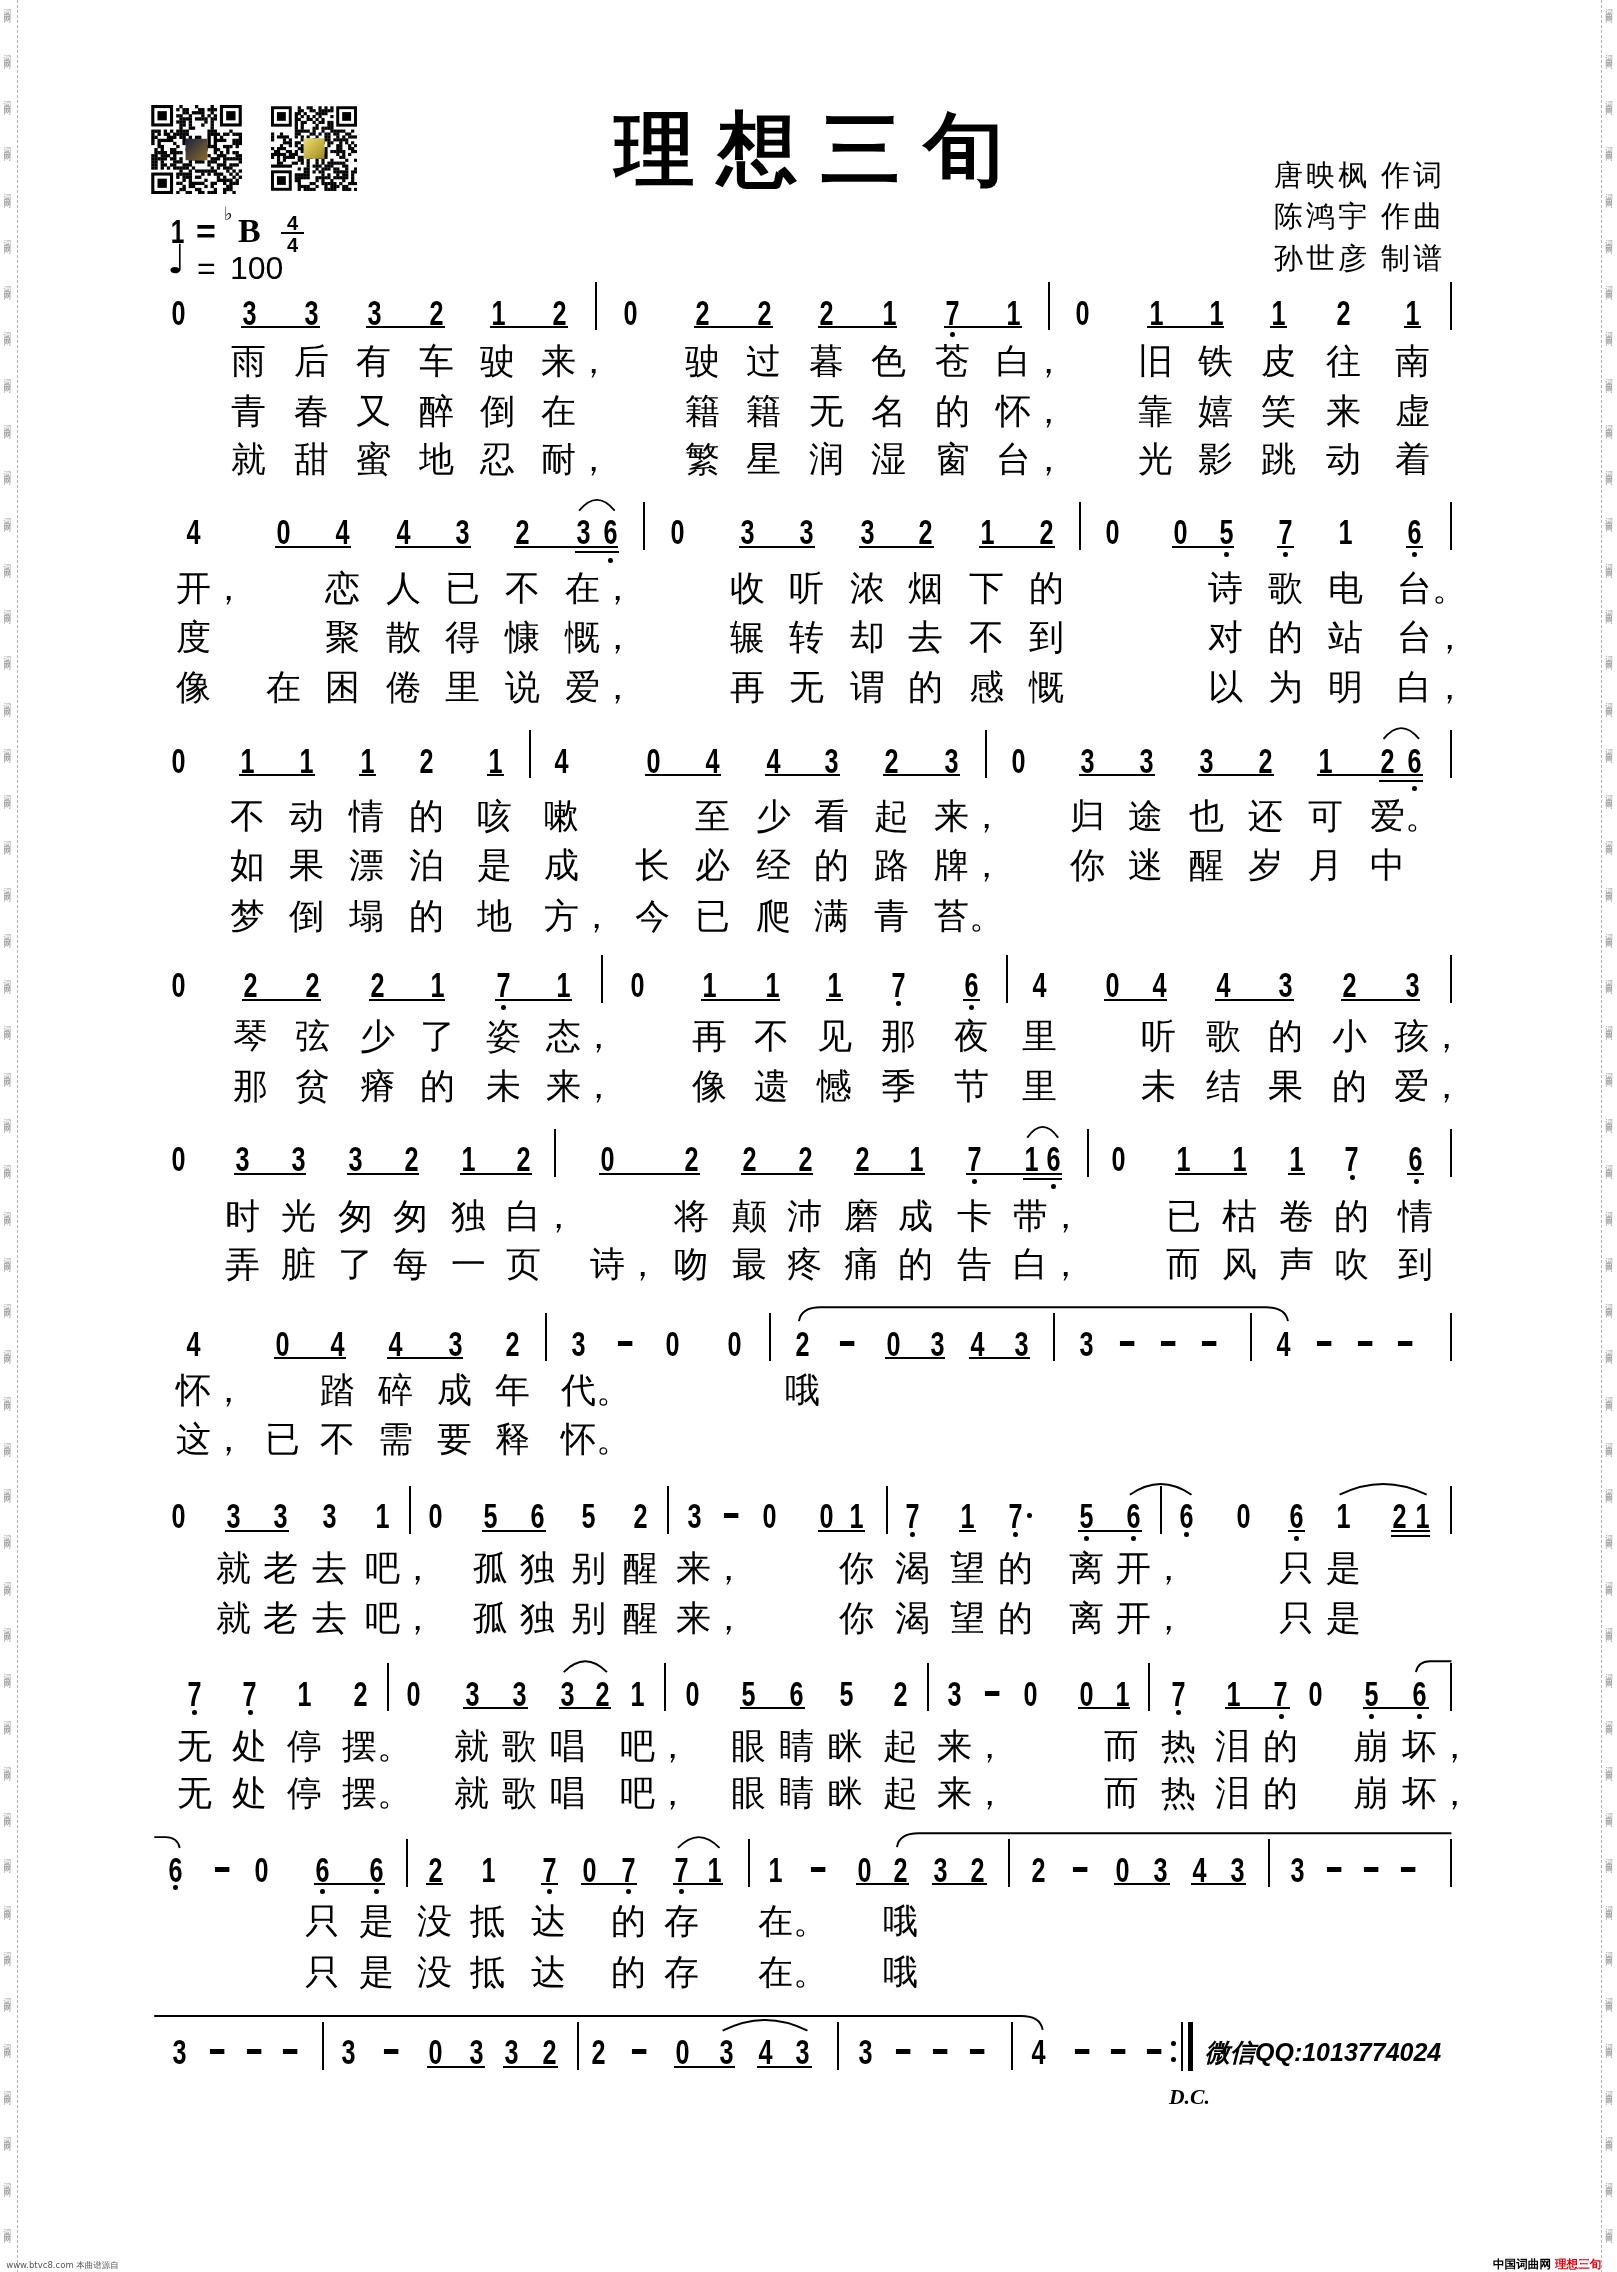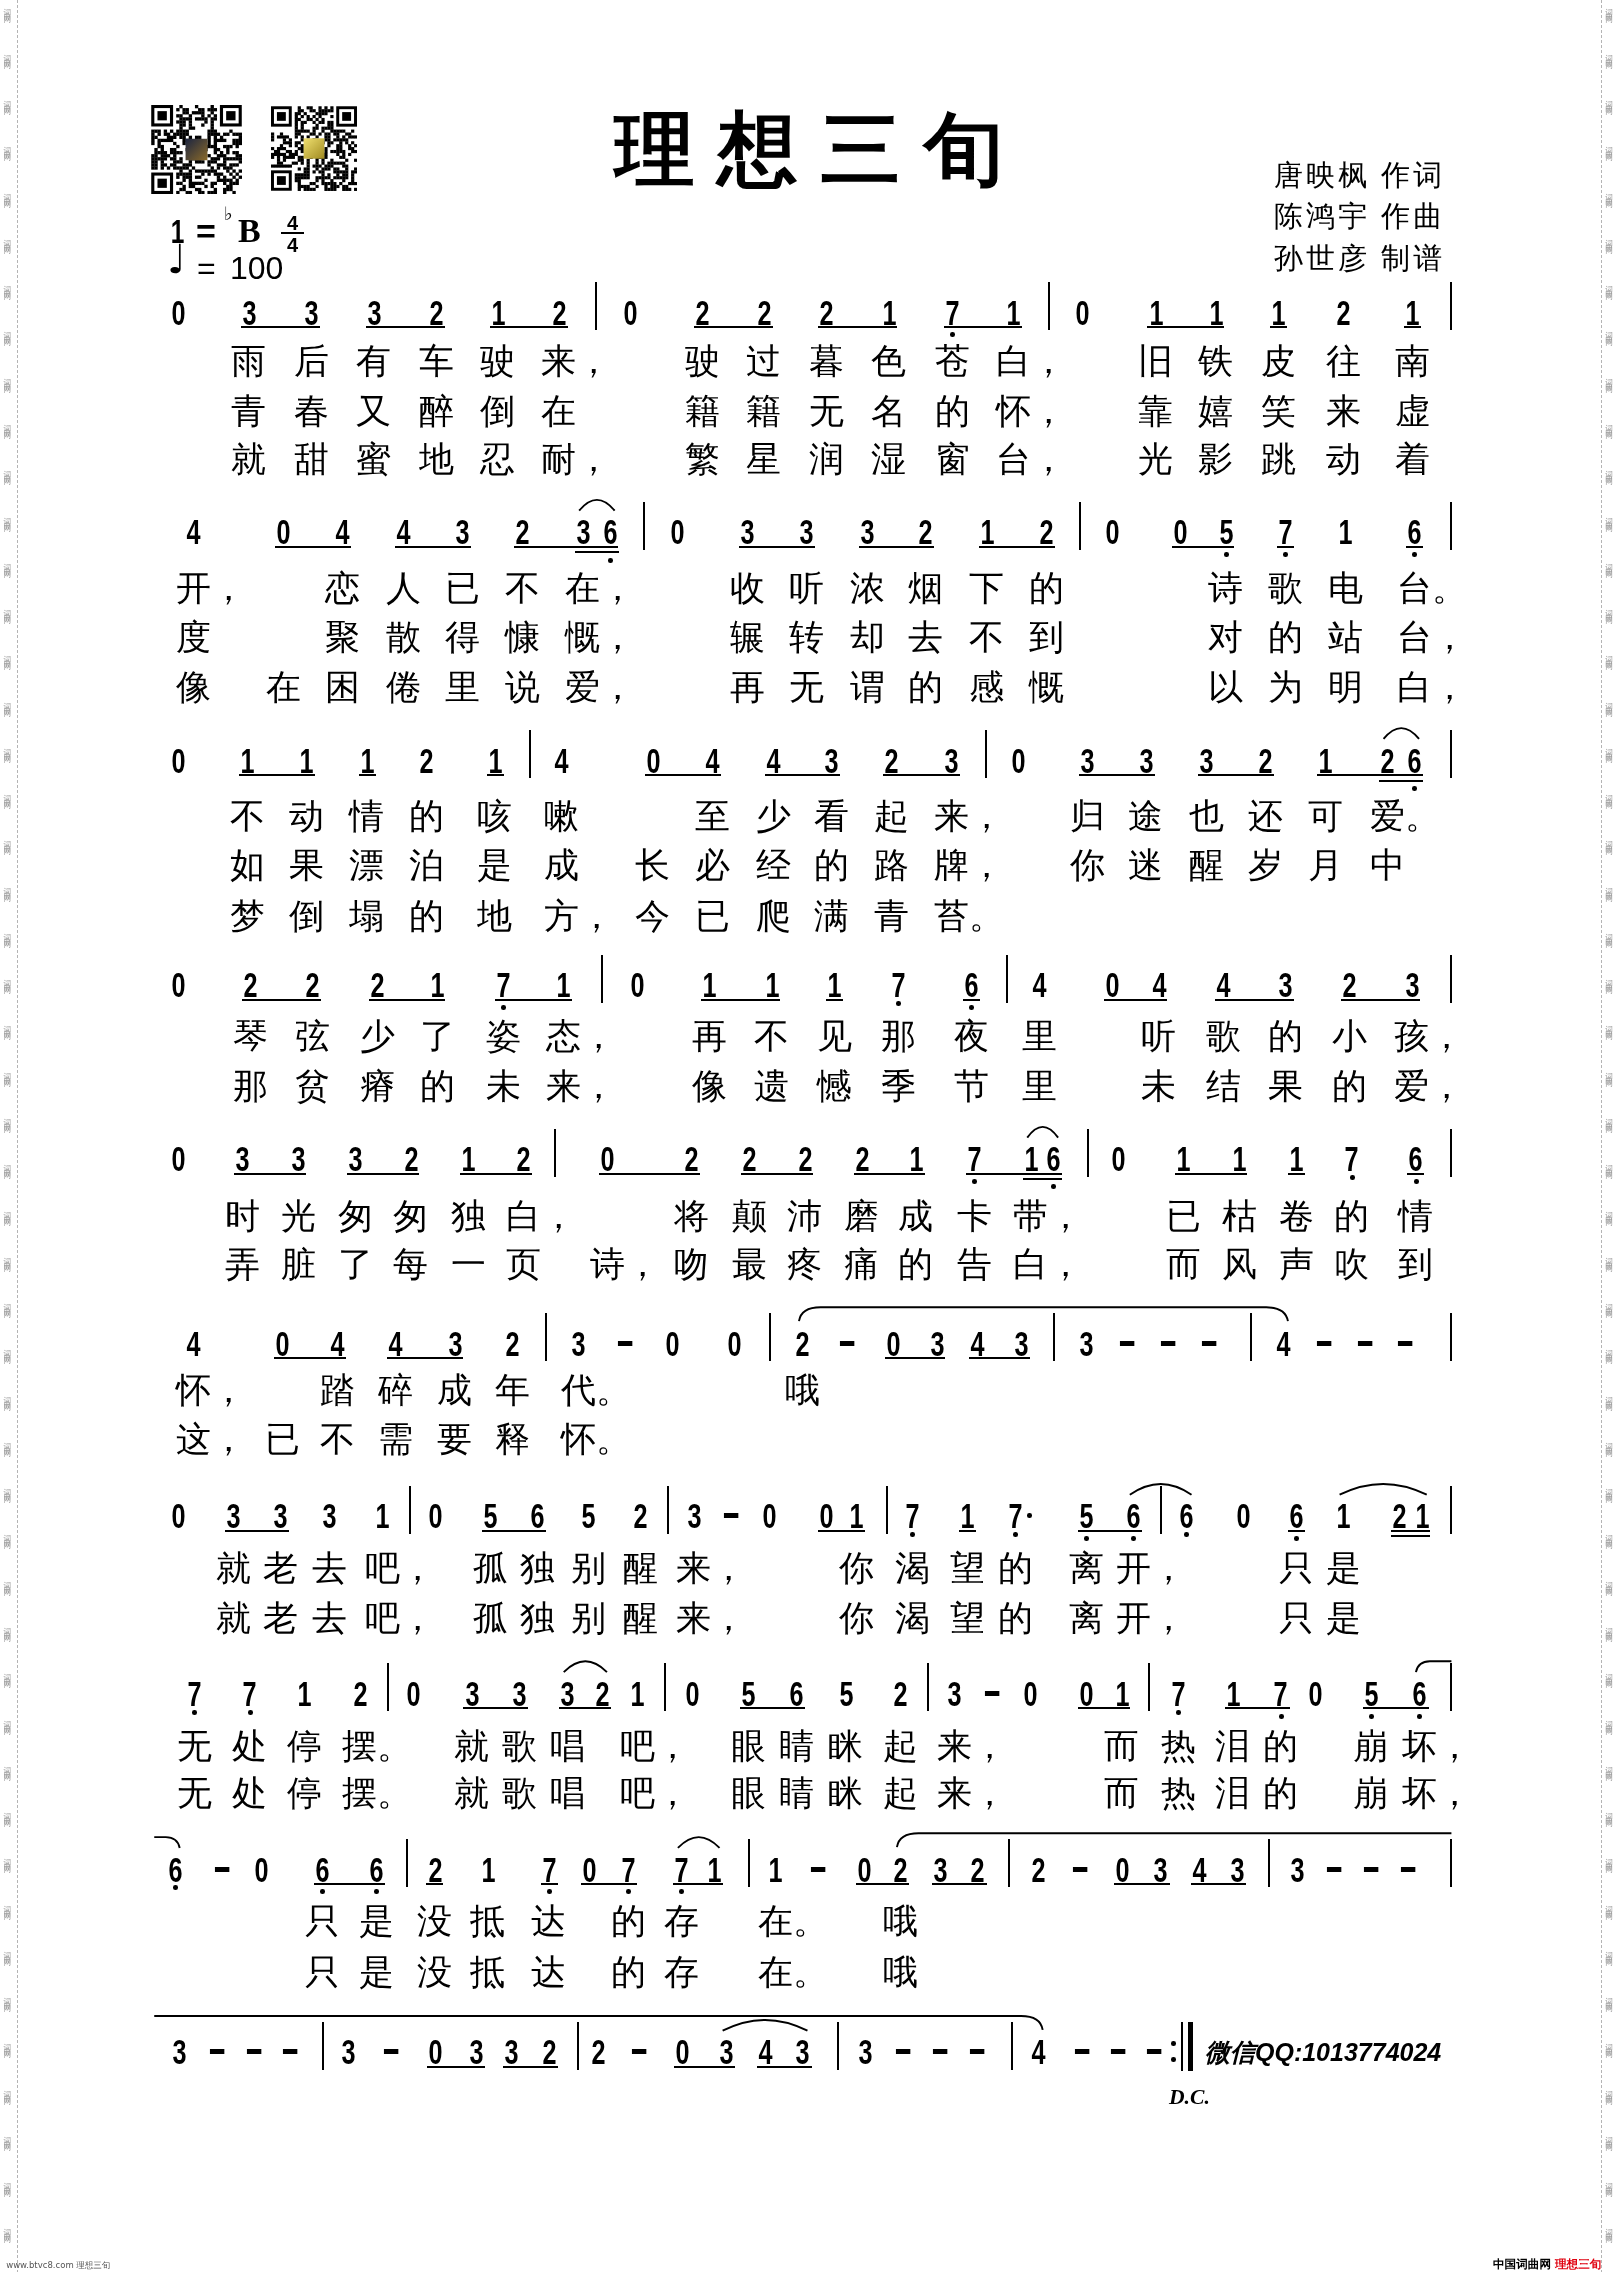--- a/index.html
+++ b/index.html
@@ -1603,21 +1603,21 @@
   <div>
     <span class="repeat-text">:‖</span>
     <span class="ldot" style="left:1171px;top:2041px;"></span>
     <span class="ldot" style="left:1171px;top:2057px;"></span>
     <span class="bar" style="left:1181px;top:2022px;height:49px;"></span>
     <span class="bar" style="left:1188px;top:2022px;height:49px;width:5.4px;"></span>
   </div>
   <span class="contact">微信QQ:1013774024</span>
   <span class="dc">D.C.</span>
 
-  <span class="foot-left">www.btvc8.com 理想三旬</span>
+  <span class="foot-left">www.btvc8.com 本曲谱源自</span>
   <div class="foot-right">
     <span>中国词曲网</span>
     <span id="src-site" style="color: rgb(224, 0, 15);">理想三旬</span>
   </div>
 <span class="wm-text" style="left: 3.1px; top: 1.5px;">词曲网</span>
     <span class="wm-text" style="left: 1605px; top: 1.5px;">词曲网</span>
     <span class="wm-text" style="left: 3.1px; top: 48px;">词曲网</span>
     <span class="wm-text" style="left: 1605px; top: 48px;">词曲网</span>
     <span class="wm-text" style="left: 3.1px; top: 94px;">词曲网</span>
     <span class="wm-text" style="left: 1605px; top: 94px;">词曲网</span>

